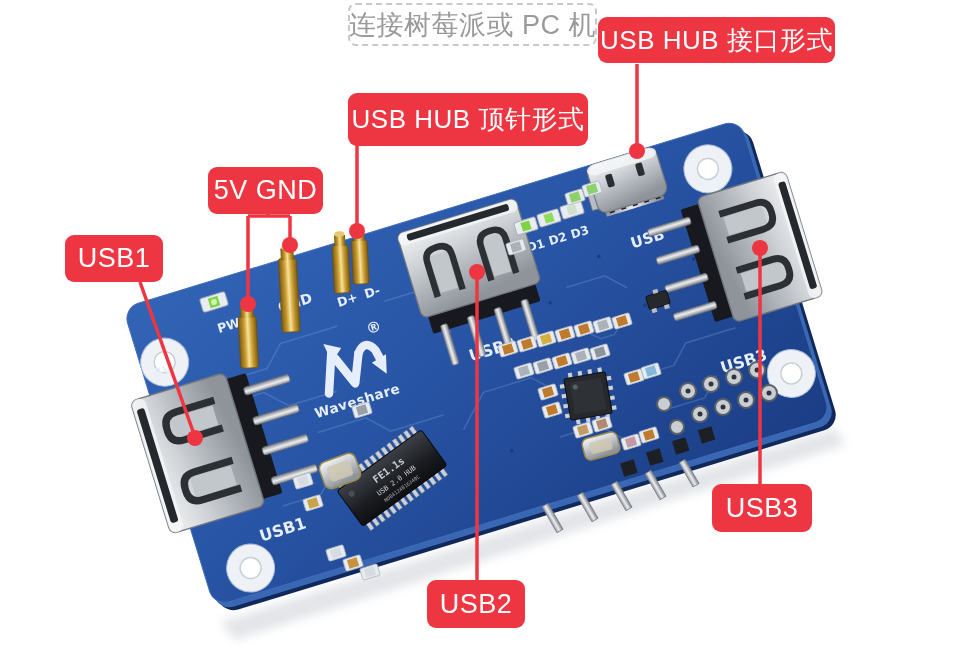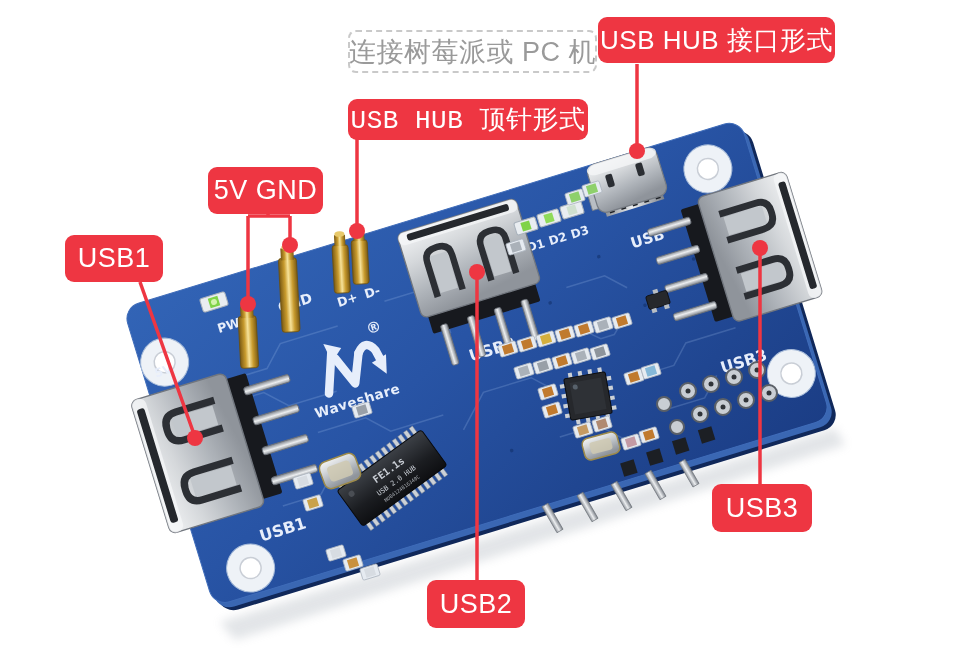--- a/index.html
+++ b/index.html
@@ -3,23 +3,23 @@
 <meta charset="utf-8">
 <style>
   html,body{margin:0;padding:0;background:#fff;}
   #stage{position:relative;width:960px;height:653px;background:#ffffff;overflow:hidden;
          font-family:"Liberation Sans","DejaVu Sans",sans-serif;}
   #boardsvg{position:absolute;left:0;top:0;}
   .callout{position:absolute;display:flex;align-items:center;justify-content:center;
            box-sizing:border-box;color:#ffffff;background:#ee3642;border-radius:9px;
            font-size:26px;font-weight:500;letter-spacing:0.5px;white-space:nowrap;z-index:5;}
   .callout.gray{background:#ffffff;border:2px dashed #c9c9c9;color:#9a9a9a;border-radius:8px;font-weight:400;}
-  #co-connect{left:348px;top:30px;width:249px;height:43px;font-size:27px;}
+  #co-connect{left:348px;top:3px;width:249px;height:43px;font-size:27px;}
   #co-interface{left:598px;top:17px;width:237px;height:46px;text-align:right;}
-  #co-pogo{left:348px;top:99px;width:240px;height:41px;font-family:Liberation Mono, monospace;}
+  #co-pogo{left:348px;top:93px;width:240px;height:53px;}
   #co-power{left:208px;top:167px;width:115px;height:47px;font-size:27px;}
   #co-usb1{left:65px;top:235px;width:98px;height:47px;font-size:27px;}
   #co-usb3{left:712px;top:484px;width:100px;height:48px;font-size:27px;}
   #co-usb2{left:427px;top:580px;width:98px;height:48px;font-size:27px;}
   .silk{font-family:"DejaVu Sans","Liberation Sans",sans-serif;font-weight:bold;fill:#e7eefb;}
   .chipTxt{font-family:"DejaVu Sans Mono","Liberation Mono",monospace;fill:#c9ced5;}
   .leader{stroke:#ee3642;stroke-width:3.5;fill:none;}
   .ldot{fill:#ee3642;}
 </style>
 </head>

